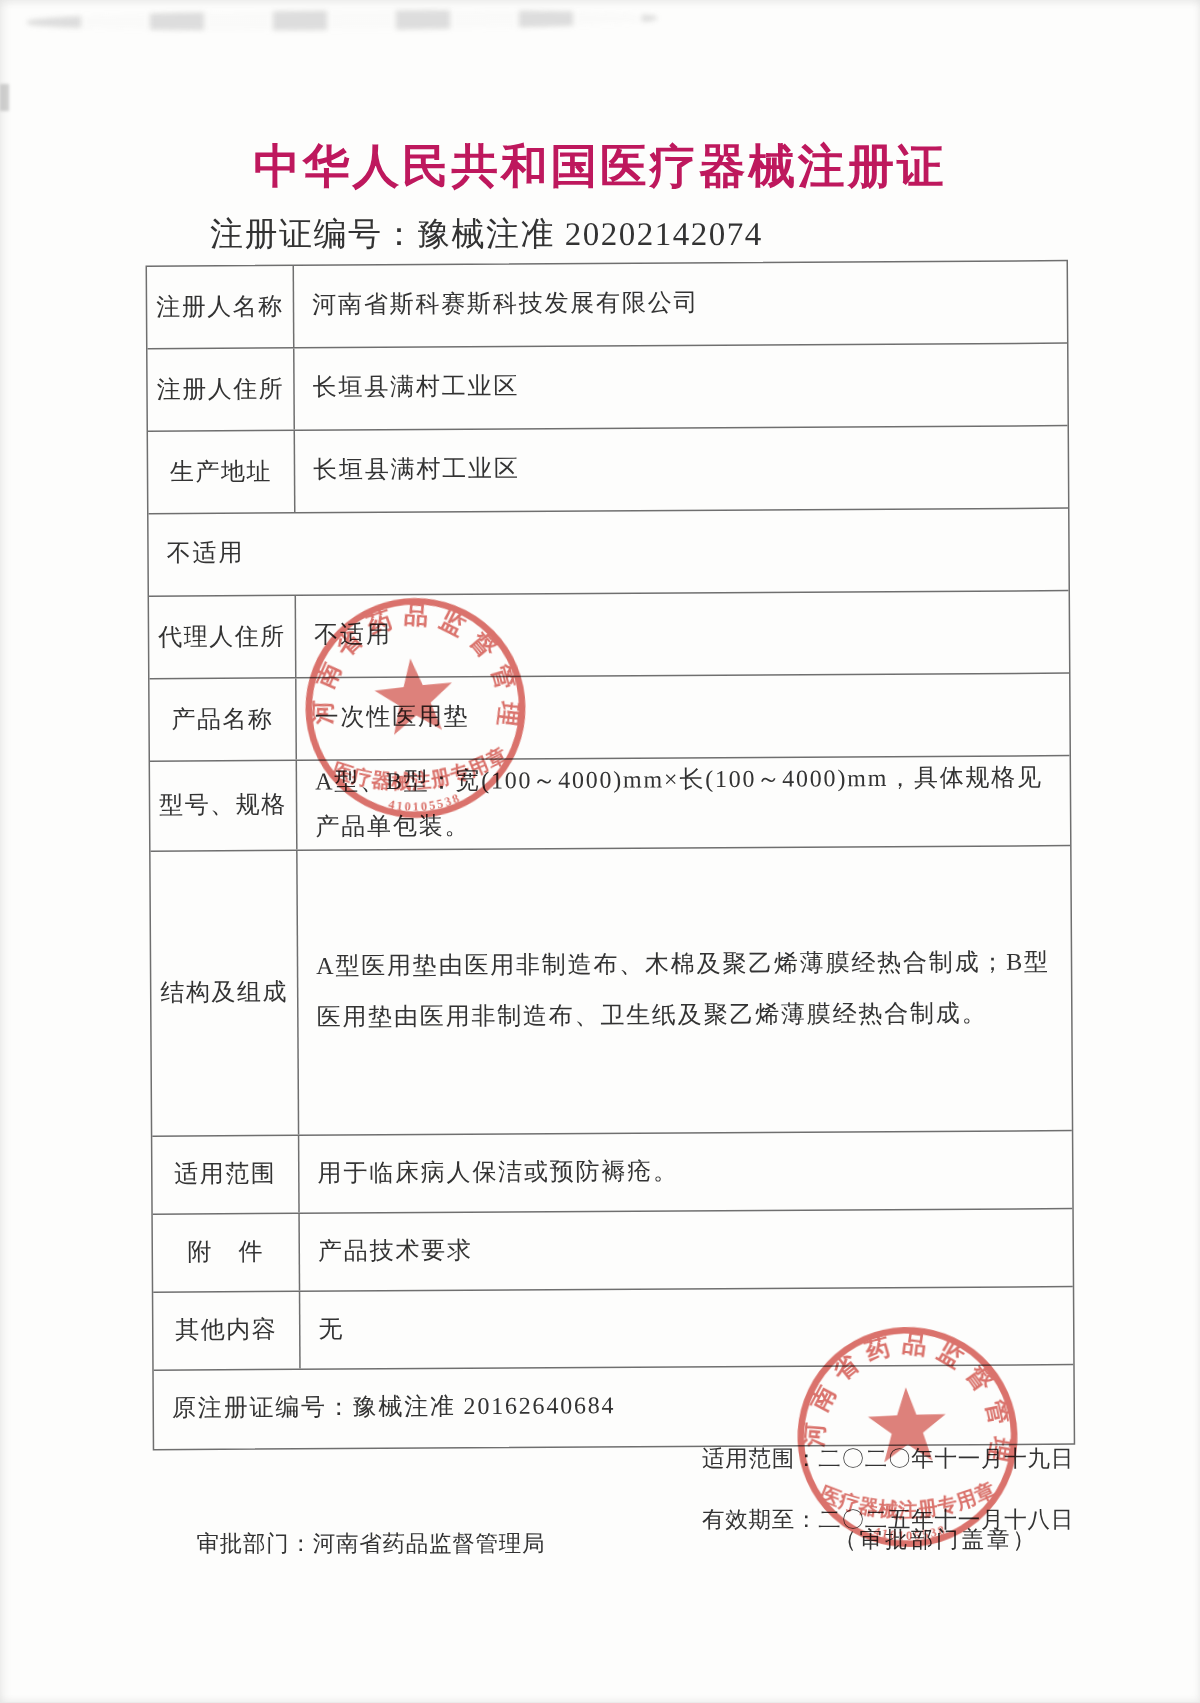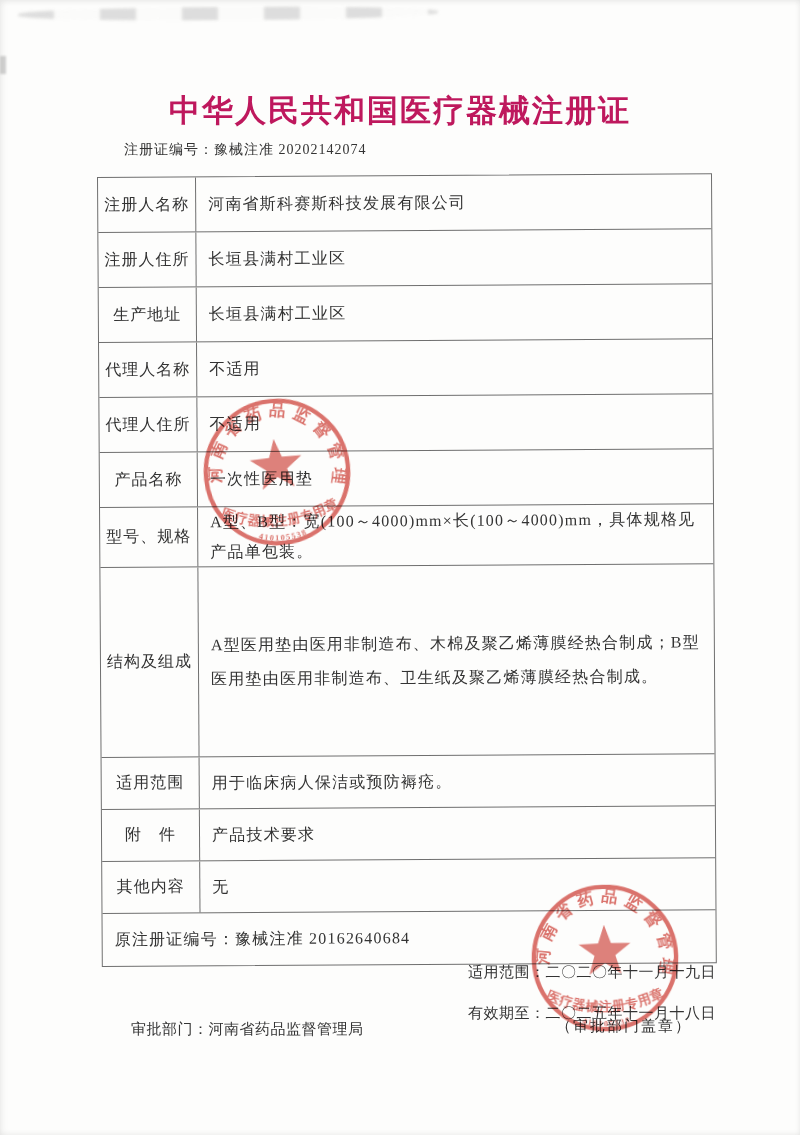--- a/index.html
+++ b/index.html
@@ -20,22 +20,22 @@
   }
   .smudge-left{
     position:absolute;left:0;top:56px;width:6px;height:18px;
     background:rgba(110,110,110,.3);filter:blur(1.2px);
   }
   .doc-title{
     position:absolute;left:0;top:90px;width:800px;
     text-align:center;font-size:31px;font-weight:bold;letter-spacing:2px;color:#be185d;
   }
   .cert-line{
-    position:absolute;left:124px;top:141px;
-    font-size:14px;letter-spacing:1px;color:#333;
+    position:absolute;left:140px;top:141px;
+    font-size:22px;letter-spacing:1px;color:#333;
   }
   
   .cert-table{
     position:absolute;left:97px;top:177px;width:615px;
     border:1px solid #6f6f6f;
     box-sizing:border-box;
     transform:rotate(-.35deg);
     transform-origin:left top;
   }
   .trow{display:flex;border-bottom:1px solid #6f6f6f;box-sizing:border-box;}
@@ -93,21 +93,20 @@
     </div>
     <div class="trow rh-a">
       <div class="tlabel">注册人住所</div>
       <div class="tvalue">长垣县满村工业区</div>
     </div>
     <div class="trow rh-a">
       <div class="tlabel">生产地址</div>
       <div class="tvalue">长垣县满村工业区</div>
     </div>
     <div class="trow rh-a">
-      <div class="tlabel">代理人名称</div>
       <div class="tvalue">不适用</div>
     </div>
     <div class="trow rh-a">
       <div class="tlabel">代理人住所</div>
       <div class="tvalue">不适用</div>
     </div>
     <div class="trow rh-a">
       <div class="tlabel">产品名称</div>
       <div class="tvalue">一次性医用垫</div>
     </div>

